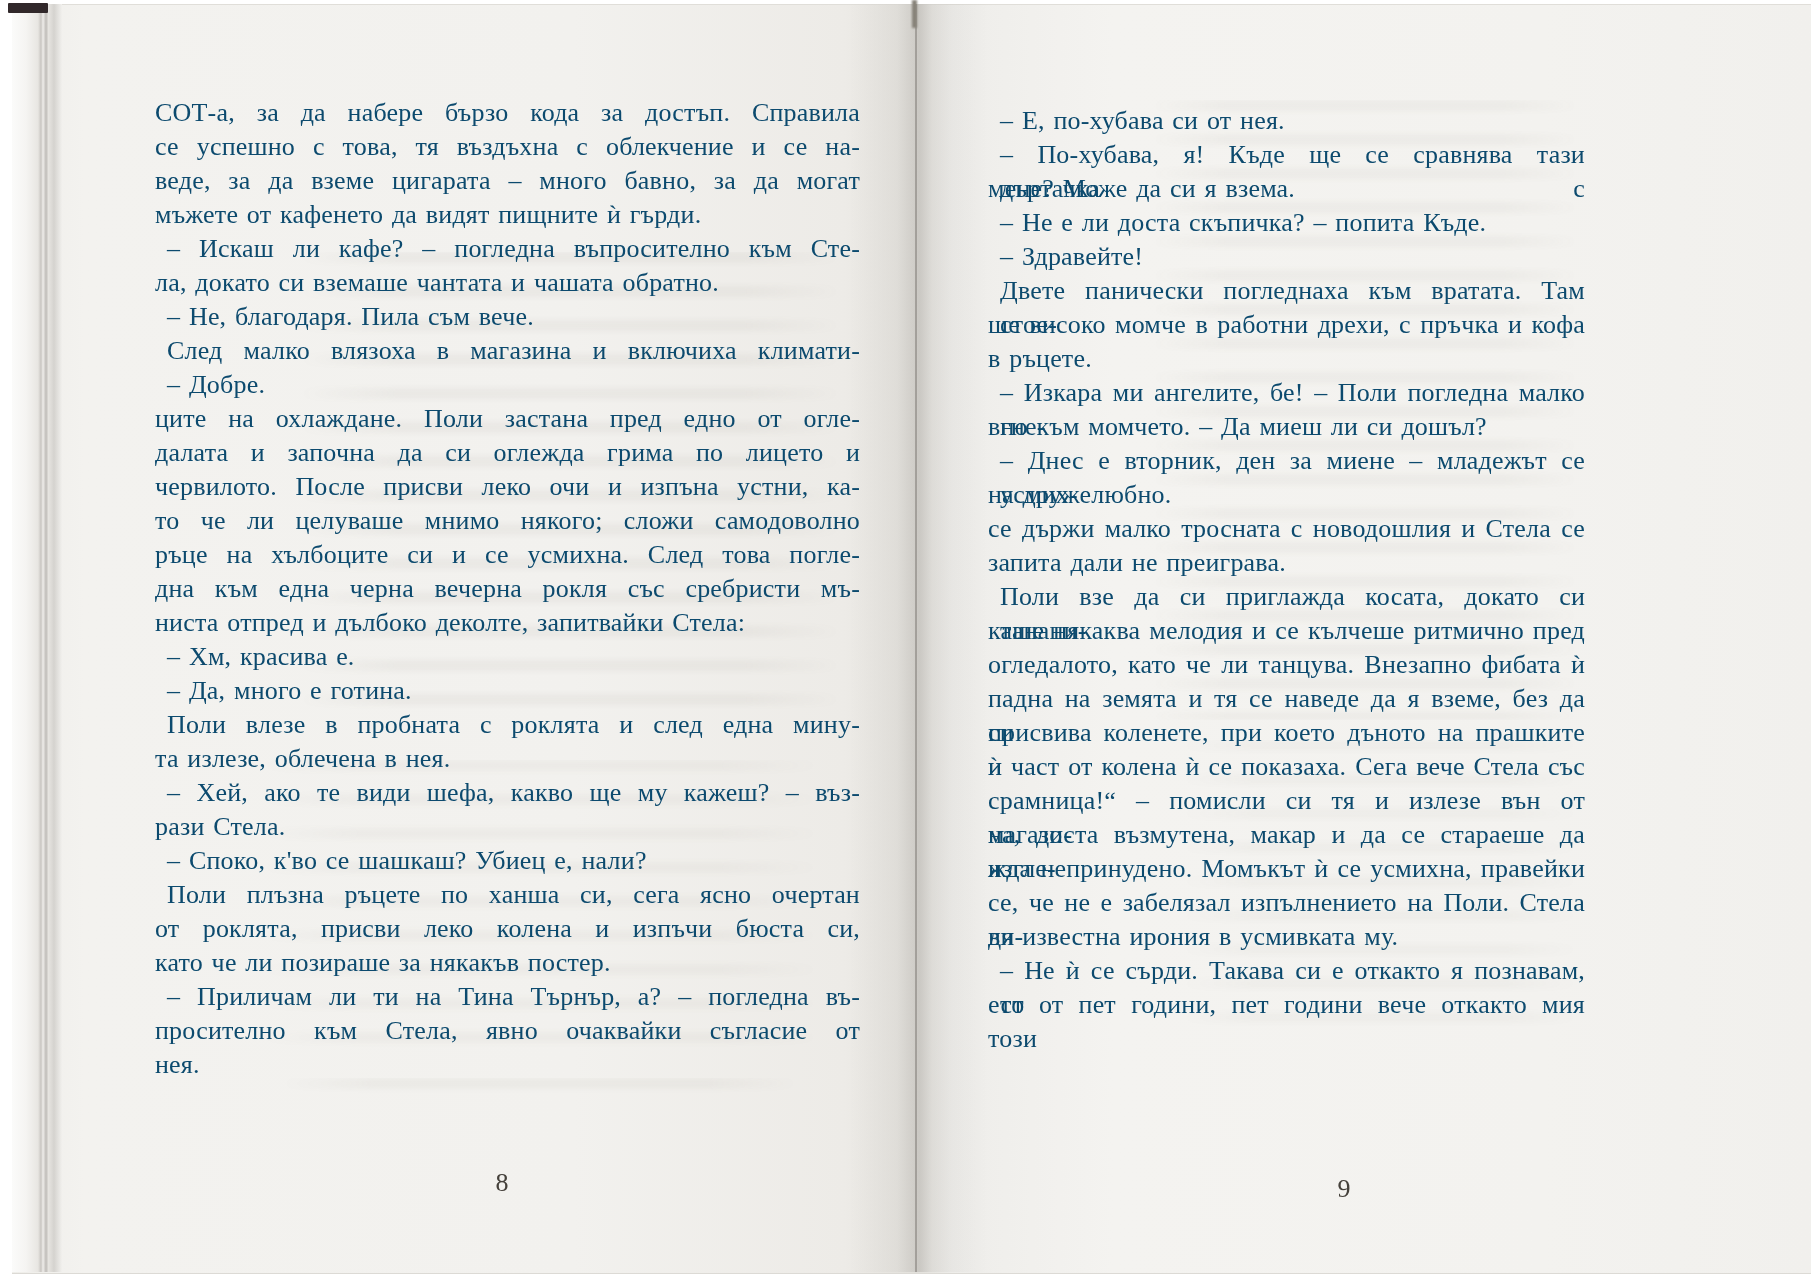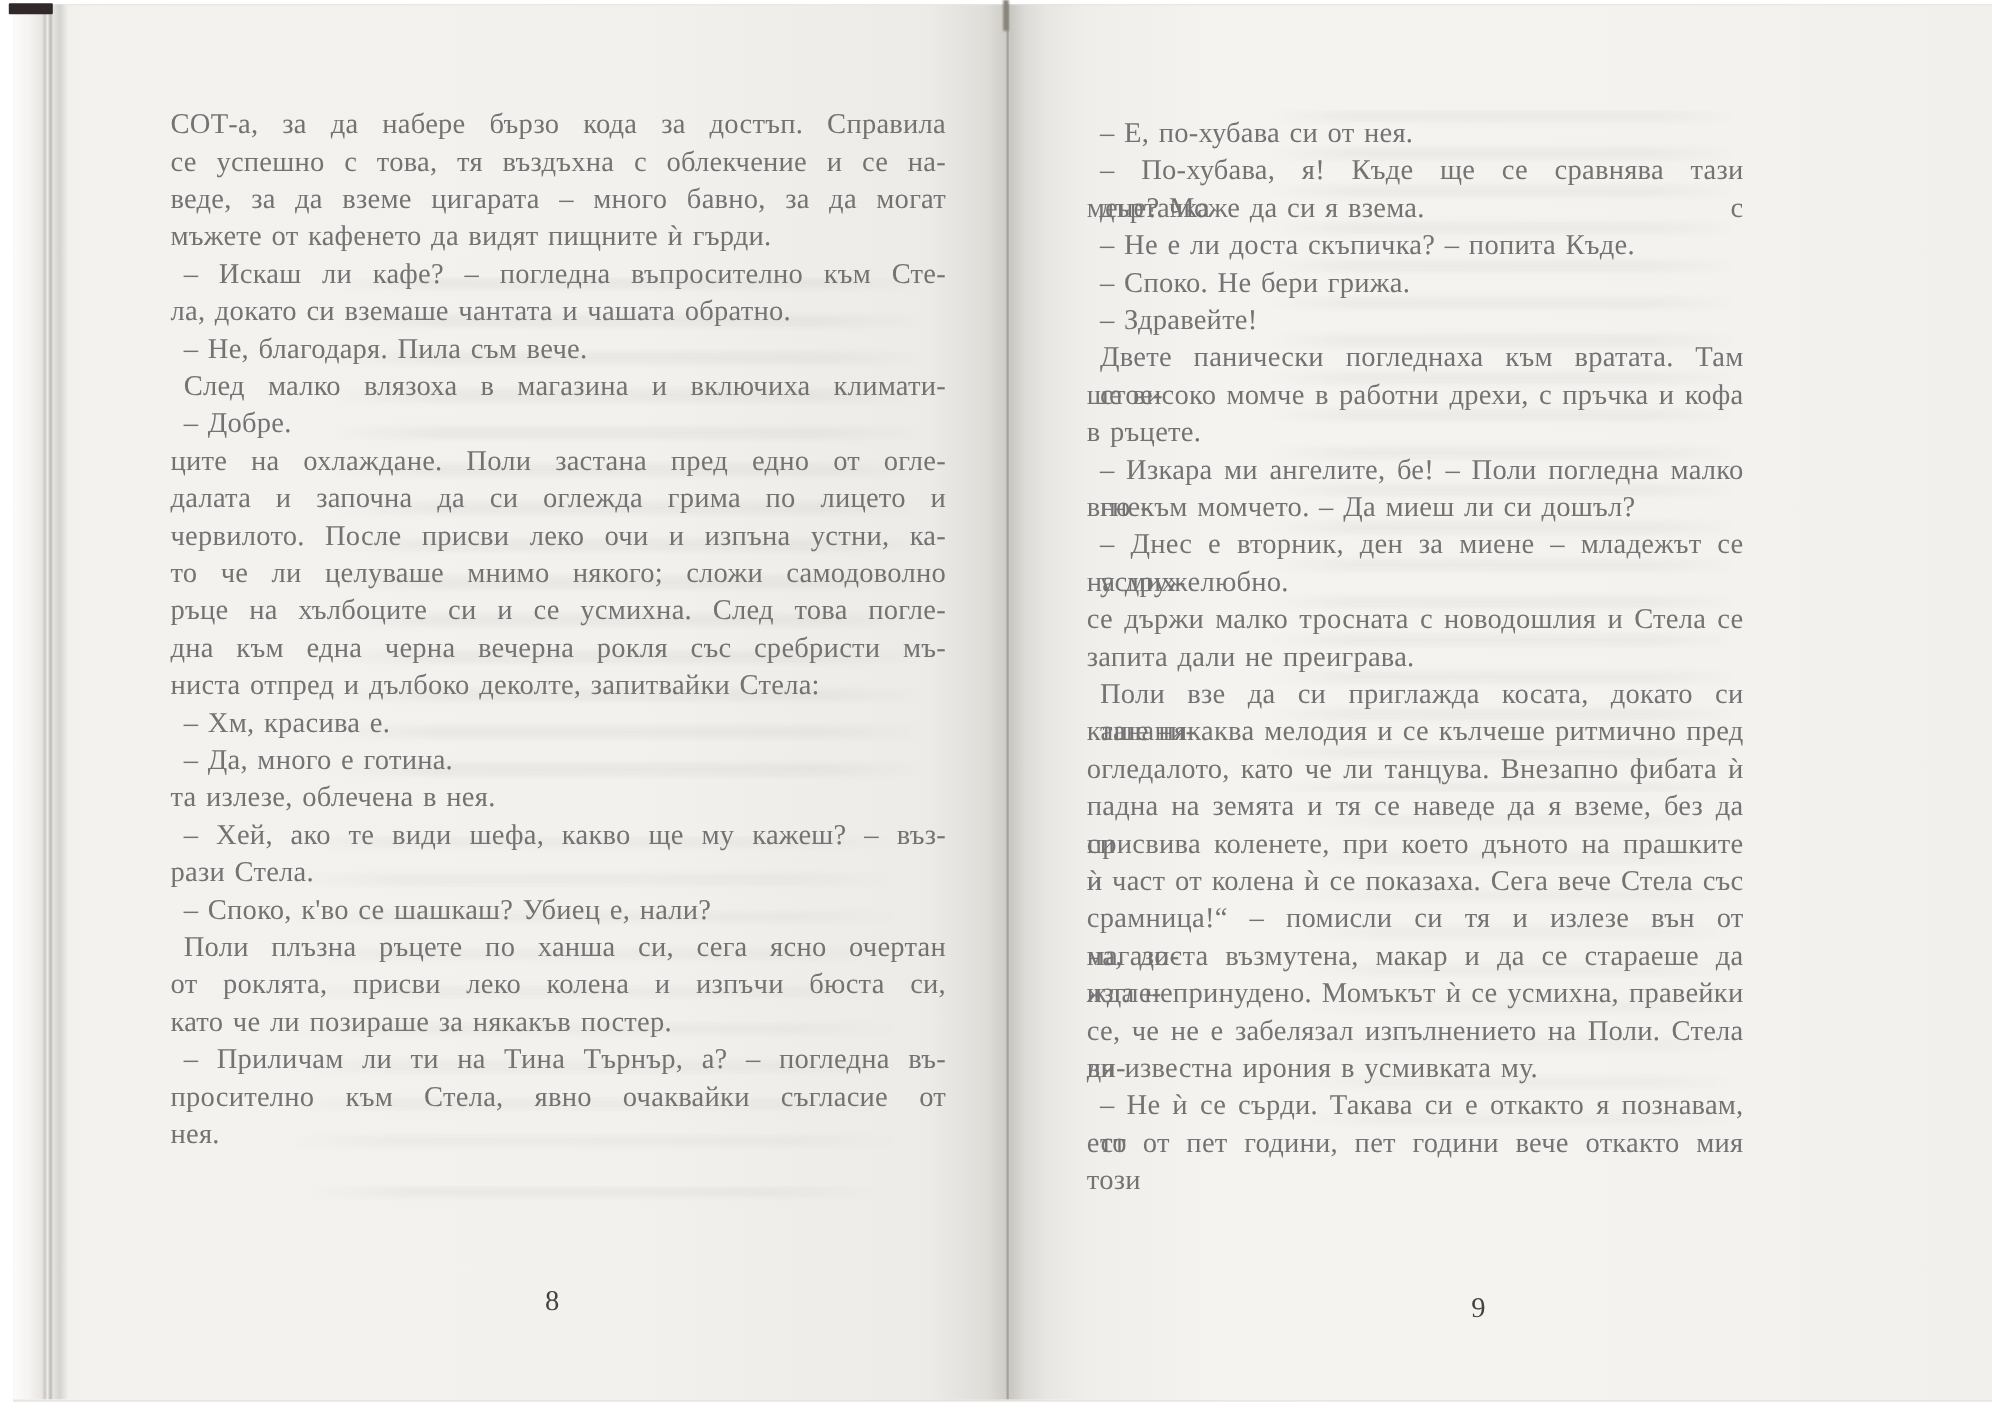--- a/index.html
+++ b/index.html
@@ -42,21 +42,21 @@
   }
   .gutter-line {
     position:absolute; left:915px; top:4px; width:2px; height:1268px;
     background:rgba(95,90,84,0.38); filter:blur(0.5px);
   }
   .gutter-top-tick {
     position:absolute; left:912px; top:0; width:5px; height:28px;
     background:#878379; filter:blur(1px);
   }
   
-  .text-block { position:absolute; color:#737373; font-size:26px; }
+  .text-block { position:absolute; color:#0c4a6e; font-size:26px; }
   .text-block .line {
     height:34px; line-height:34px; white-space:nowrap; overflow:visible;
     word-spacing:2px; letter-spacing:0.2px;
   }
   .text-block .line.j { white-space:normal; text-align:justify; text-align-last:justify; }
   .text-block .line.l { white-space:normal; text-align:left; }
   .text-block .line.in { padding-left:12px; }
   #left-text  { left:155px; top:96px;  width:705px; }
   #right-text { left:988px; top:104px; width:597px; }
   .page-number {
@@ -112,37 +112,37 @@
       <div class="line l in">– Добре.</div>
       <div class="line j">ците на охлаждане. Поли застана пред едно от огле-</div>
       <div class="line j">далата и започна да си оглежда грима по лицето и</div>
       <div class="line j">червилото. После присви леко очи и изпъна устни, ка-</div>
       <div class="line j">то че ли целуваше мнимо някого; сложи самодоволно</div>
       <div class="line j">ръце на хълбоците си и се усмихна. След това погле-</div>
       <div class="line j">дна към една черна вечерна рокля със сребристи мъ-</div>
       <div class="line l">ниста отпред и дълбоко деколте, запитвайки Стела:</div>
       <div class="line l in">– Хм, красива е.</div>
       <div class="line l in">– Да, много е готина.</div>
+      <div class="line j in">Поли влезе в пробната с роклята и след една мину-</div>
       <div class="line l">та излезе, облечена в нея.</div>
       <div class="line j in">– Хей, ако те види шефа, какво ще му кажеш? – въз-</div>
       <div class="line l">рази Стела.</div>
       <div class="line l in">– Споко, к'во се шашкаш? Убиец е, нали?</div>
       <div class="line j in">Поли плъзна ръцете по ханша си, сега ясно очертан</div>
       <div class="line j">от роклята, присви леко колена и изпъчи бюста си,</div>
       <div class="line l">като че ли позираше за някакъв постер.</div>
       <div class="line j in">– Приличам ли ти на Тина Търнър, а? – погледна въ-</div>
       <div class="line j">просително към Стела, явно очаквайки съгласие от</div>
       <div class="line l">нея.</div>
     </div>
   <div class="text-block" id="right-text">
       <div class="line l in">– Е, по-хубава си от нея.</div>
       <div class="line j in">– По-хубава, я! Къде ще се сравнява тази дъртачка с</div>
       <div class="line l">мене? Може да си я взема.</div>
       <div class="line l in">– Не е ли доста скъпичка? – попита Къде.</div>
-      <div class="line l in">– Споко. Не бери грижа.</div>
       <div class="line l in">– Здравейте!</div>
       <div class="line j in">Двете панически погледнаха към вратата. Там стое-</div>
       <div class="line j">ше високо момче в работни дрехи, с пръчка и кофа</div>
       <div class="line l">в ръцете.</div>
       <div class="line j in">– Изкара ми ангелите, бе! – Поли погледна малко гне-</div>
       <div class="line l">вно към момчето. – Да миеш ли си дошъл?</div>
       <div class="line j in">– Днес е вторник, ден за миене – младежът се усмих-</div>
       <div class="line l">на дружелюбно.</div>
       <div class="line j">се държи малко тросната с новодошлия и Стела се</div>
       <div class="line l">запита дали не преиграва.</div>

